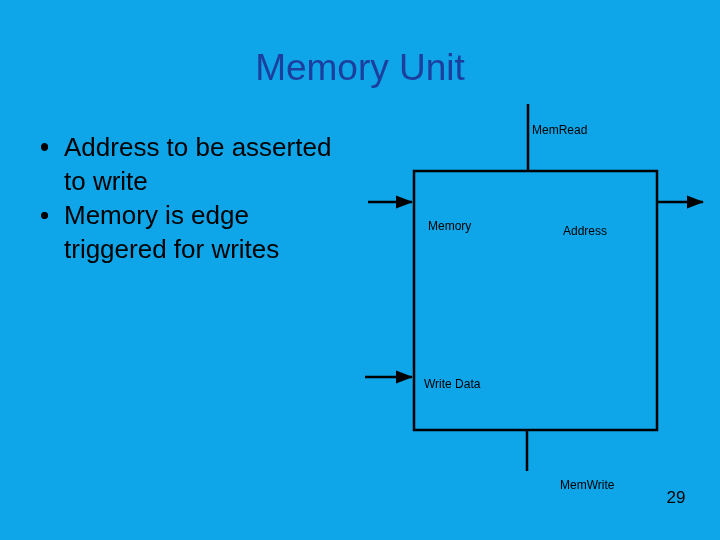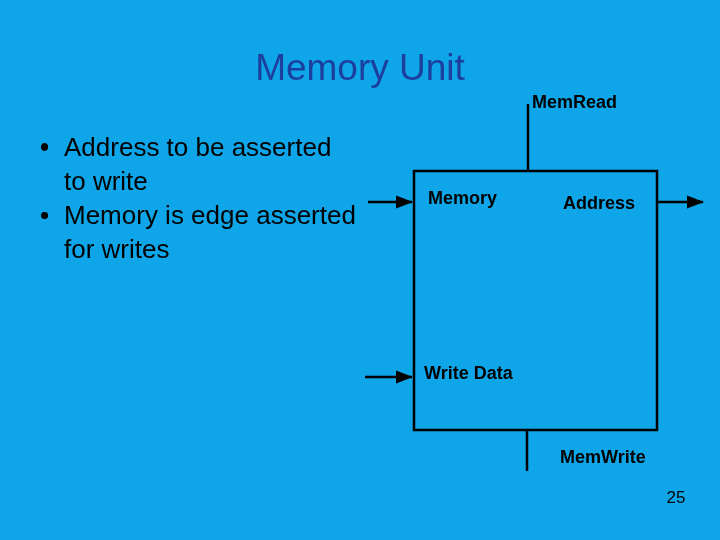--- a/index.html
+++ b/index.html
@@ -69,30 +69,31 @@
   #diagram {
     position: absolute;
     left: 0;
     top: 0;
     width: 720px;
     height: 540px;
     pointer-events: none;
   }
   .diagram-label {
     position: absolute;
-    font-size: 18px;
+    font-size: 12px;
     line-height: 16px;
     color: #000000;
     white-space: nowrap;
-    font-weight: 700;
+    font-weight: 400;
+    margin-top: 28px;
   }
   #label-memread   { left: 532px; top: 94px; }
   #label-address   { left: 428px; top: 190px; }
   #label-readdata  { left: 563px; top: 195px; }
-  #label-writedata { left: 424px; top: 365px; }
+  #label-writedata { left: 424px; top: 348px; }
   #label-memwrite  { left: 560px; top: 449px; }
 
   
   #page-number {
     position: absolute;
     left: 656px;
     top: 488px;
     width: 40px;
     text-align: center;
     font-size: 17px;
@@ -113,21 +114,21 @@
     </li>
     <li class="bullet-item">
       <span class="bullet-dot">•</span>
       <span class="bullet-text">Address to be asserted to write</span>
     </li>
     <li class="bullet-item">
       <span class="bullet-dot">•</span>
     </li>
     <li class="bullet-item">
       <span class="bullet-dot">•</span>
-      <span class="bullet-text">Memory is edge asserted for writes</span>
+      <span class="bullet-text">Memory is edge triggered for writes</span>
     </li>
   </ul>
 
   <svg id="diagram" viewBox="0 0 720 540">
     <defs>
       <marker id="arrowhead" markerWidth="7" markerHeight="7" refX="6.5" refY="3" orient="auto" markerUnits="strokeWidth">
         <path d="M0,0.4 L7,3 L0,5.6 z" fill="#000000"></path>
       </marker>
     </defs>
 
@@ -143,15 +144,15 @@
 
     <line x1="527" y1="430" x2="527" y2="471" stroke="#000000" stroke-width="2.5"></line>
   </svg>
 
   <div class="diagram-label" id="label-memread">MemRead</div>
   <div class="diagram-label" id="label-address">Memory</div>
   <div class="diagram-label" id="label-readdata">Address</div>
   <div class="diagram-label" id="label-writedata">Write Data</div>
   <div class="diagram-label" id="label-memwrite">MemWrite</div>
 
-  <div id="page-number">25</div>
+  <div id="page-number">29</div>
 
 </div>
 
 </body></html>

